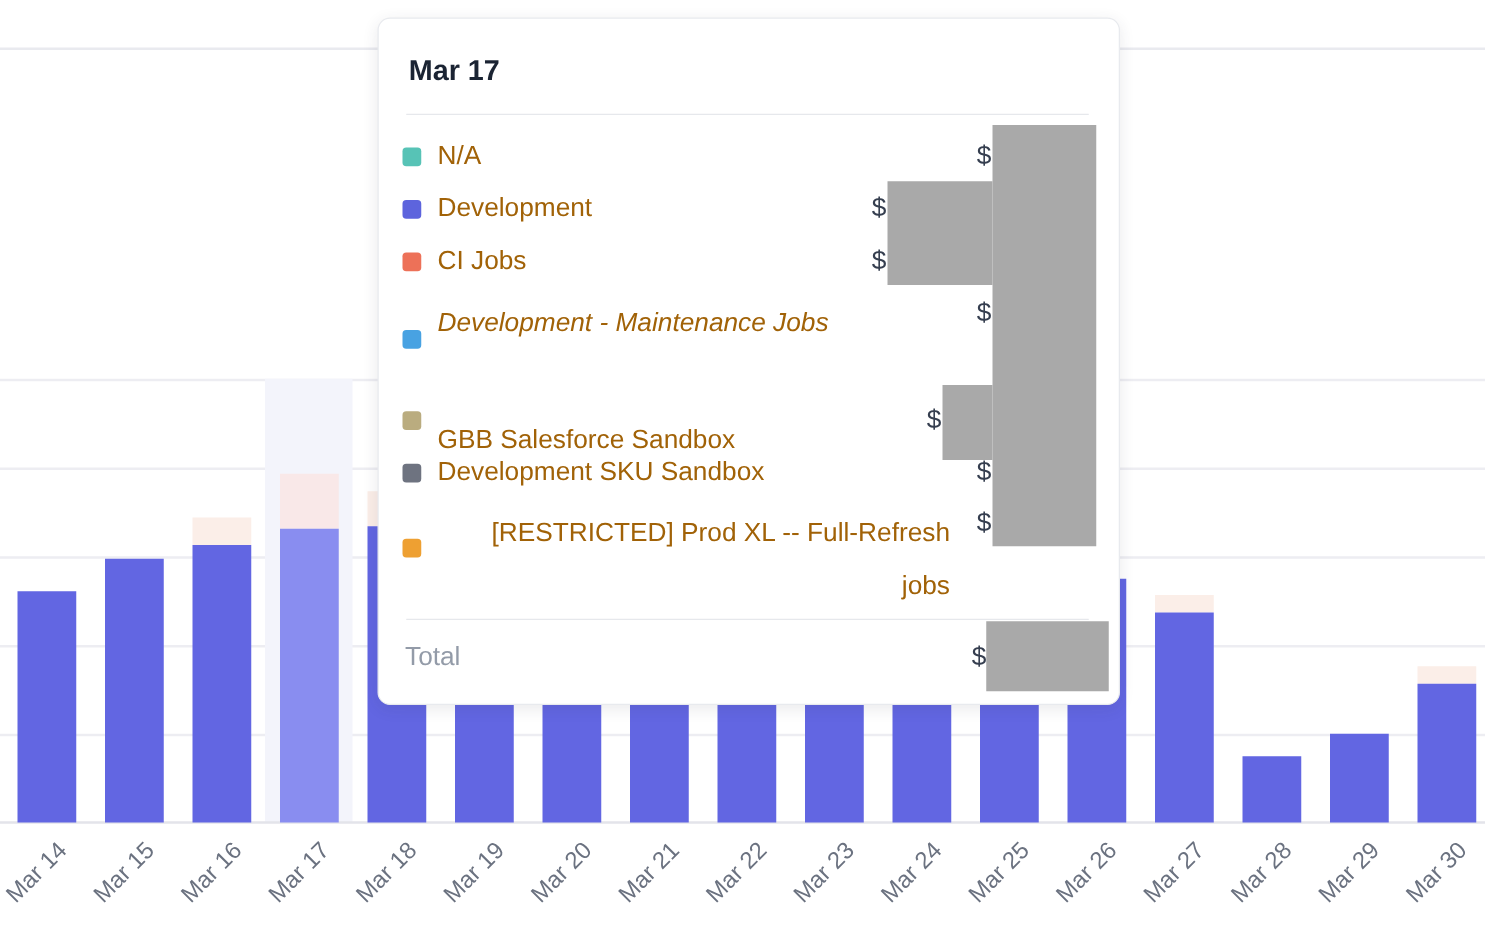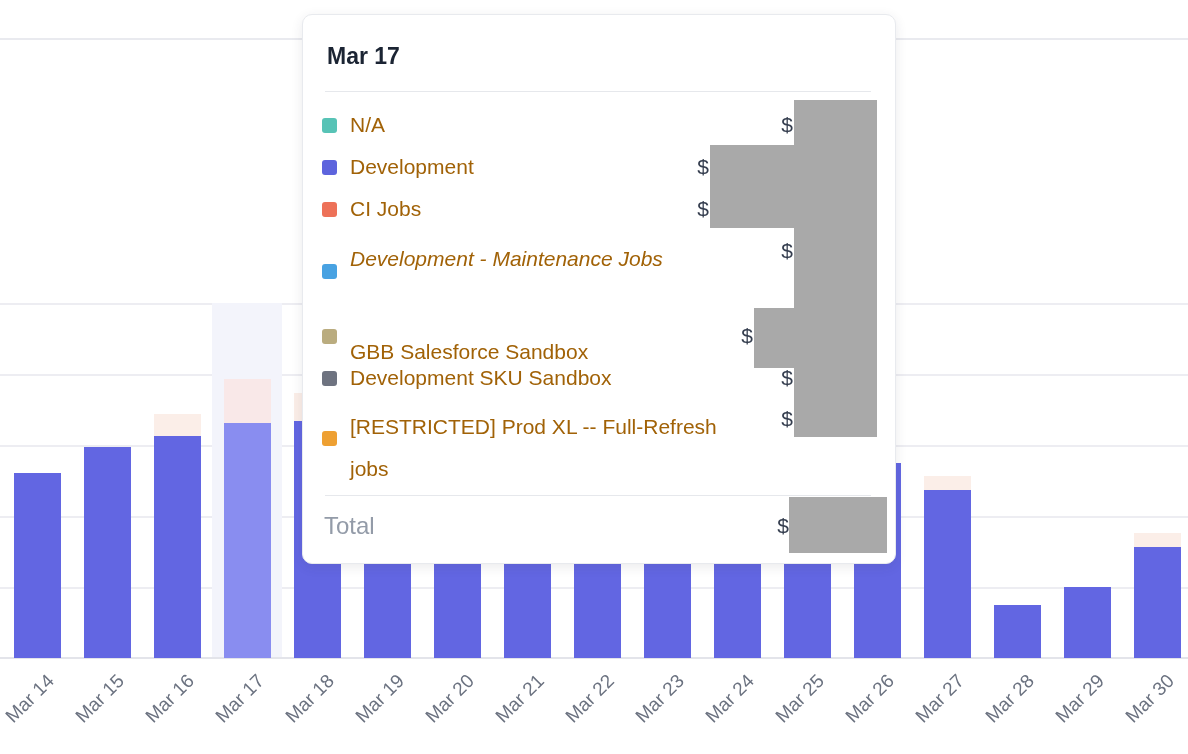--- a/index.html
+++ b/index.html
@@ -23,21 +23,21 @@
     box-shadow:0 3px 12px rgba(45,50,70,0.10);z-index:10;box-sizing:border-box;
   }
   .tt-title{position:absolute;left:24px;top:28px;font-size:23px;font-weight:700;color:#1b2433;}
   .tt-divider{position:absolute;left:22px;right:24px;height:1px;background:#e6e8ec;}
   .tt-swatch{position:absolute;left:19px;width:15px;height:15px;border-radius:3px;}
   .tt-label{
     position:absolute;left:47px;font-size:21px;line-height:26px;color:#a16207;
   }
   .tt-label.two{line-height:42px;}
   .tt-value{position:absolute;font-size:21px;line-height:26px;color:#353e4f;text-align:right;}
-  .tt-total-label{position:absolute;left:21px;font-size:24px;line-height:26px;color:#939ba8;}
+  .tt-total-label{position:absolute;left:21px;font-size:21px;line-height:26px;color:#939ba8;}
   .redaction{position:absolute;background:#a9a9a9;z-index:20;}
 </style>
 </head>
 <body>
 
 <div id="stage">
   <div class="card-top" style="top: 38px;"></div>
   <div id="plot">
       <div class="gridline" style="top: 303px;"></div>
       <div class="gridline" style="top: 374px;"></div>
@@ -103,21 +103,21 @@
         <div class="tt-swatch" style="top: 249px; background: rgb(72, 162, 226);"></div>
         <div class="tt-label two" style="top: 223px; width: 365px; font-style: italic;">Development - Maintenance Jobs</div>
         <div class="tt-value" style="top: 223px; right: 102px;">$</div>
         <div class="tt-swatch" style="top: 314px; background: rgb(186, 172, 127);"></div>
         <div class="tt-label" style="top: 308px; margin-top: 16px;">GBB Salesforce Sandbox</div>
         <div class="tt-value" style="top: 308px; right: 142px;">$</div>
         <div class="tt-swatch" style="top: 356px; background: rgb(110, 115, 128);"></div>
         <div class="tt-label" style="top: 350px;">Development SKU Sandbox</div>
         <div class="tt-value" style="top: 350px; right: 102px;">$</div>
         <div class="tt-swatch" style="top: 416px; background: rgb(238, 160, 50);"></div>
-        <div class="tt-label two" style="top: 391px; width: 410px;">[RESTRICTED] Prod XL -- Full-Refresh jobs</div>
+        <div class="tt-label two" style="top: 391px; width: 410px; text-align: right;">[RESTRICTED] Prod XL -- Full-Refresh jobs</div>
         <div class="tt-value" style="top: 391px; right: 102px;">$</div>
       </div>
     <div class="tt-divider" id="tt-div2" style="top: 480px;"></div>
     <div class="tt-total-label" id="tt-total-label" style="top: 498px;">Total</div>
     <div class="tt-value" id="tt-total-value" style="top: 498px; right: 106px;">$</div>
   </div>
 
   <div id="redactions">
       <div class="redaction" style="left: 794px; top: 100px; width: 83px; height: 337px; background: rgb(169, 169, 169);"></div>
       <div class="redaction" style="left: 710px; top: 145px; width: 84px; height: 83px; background: rgb(169, 169, 169);"></div>

